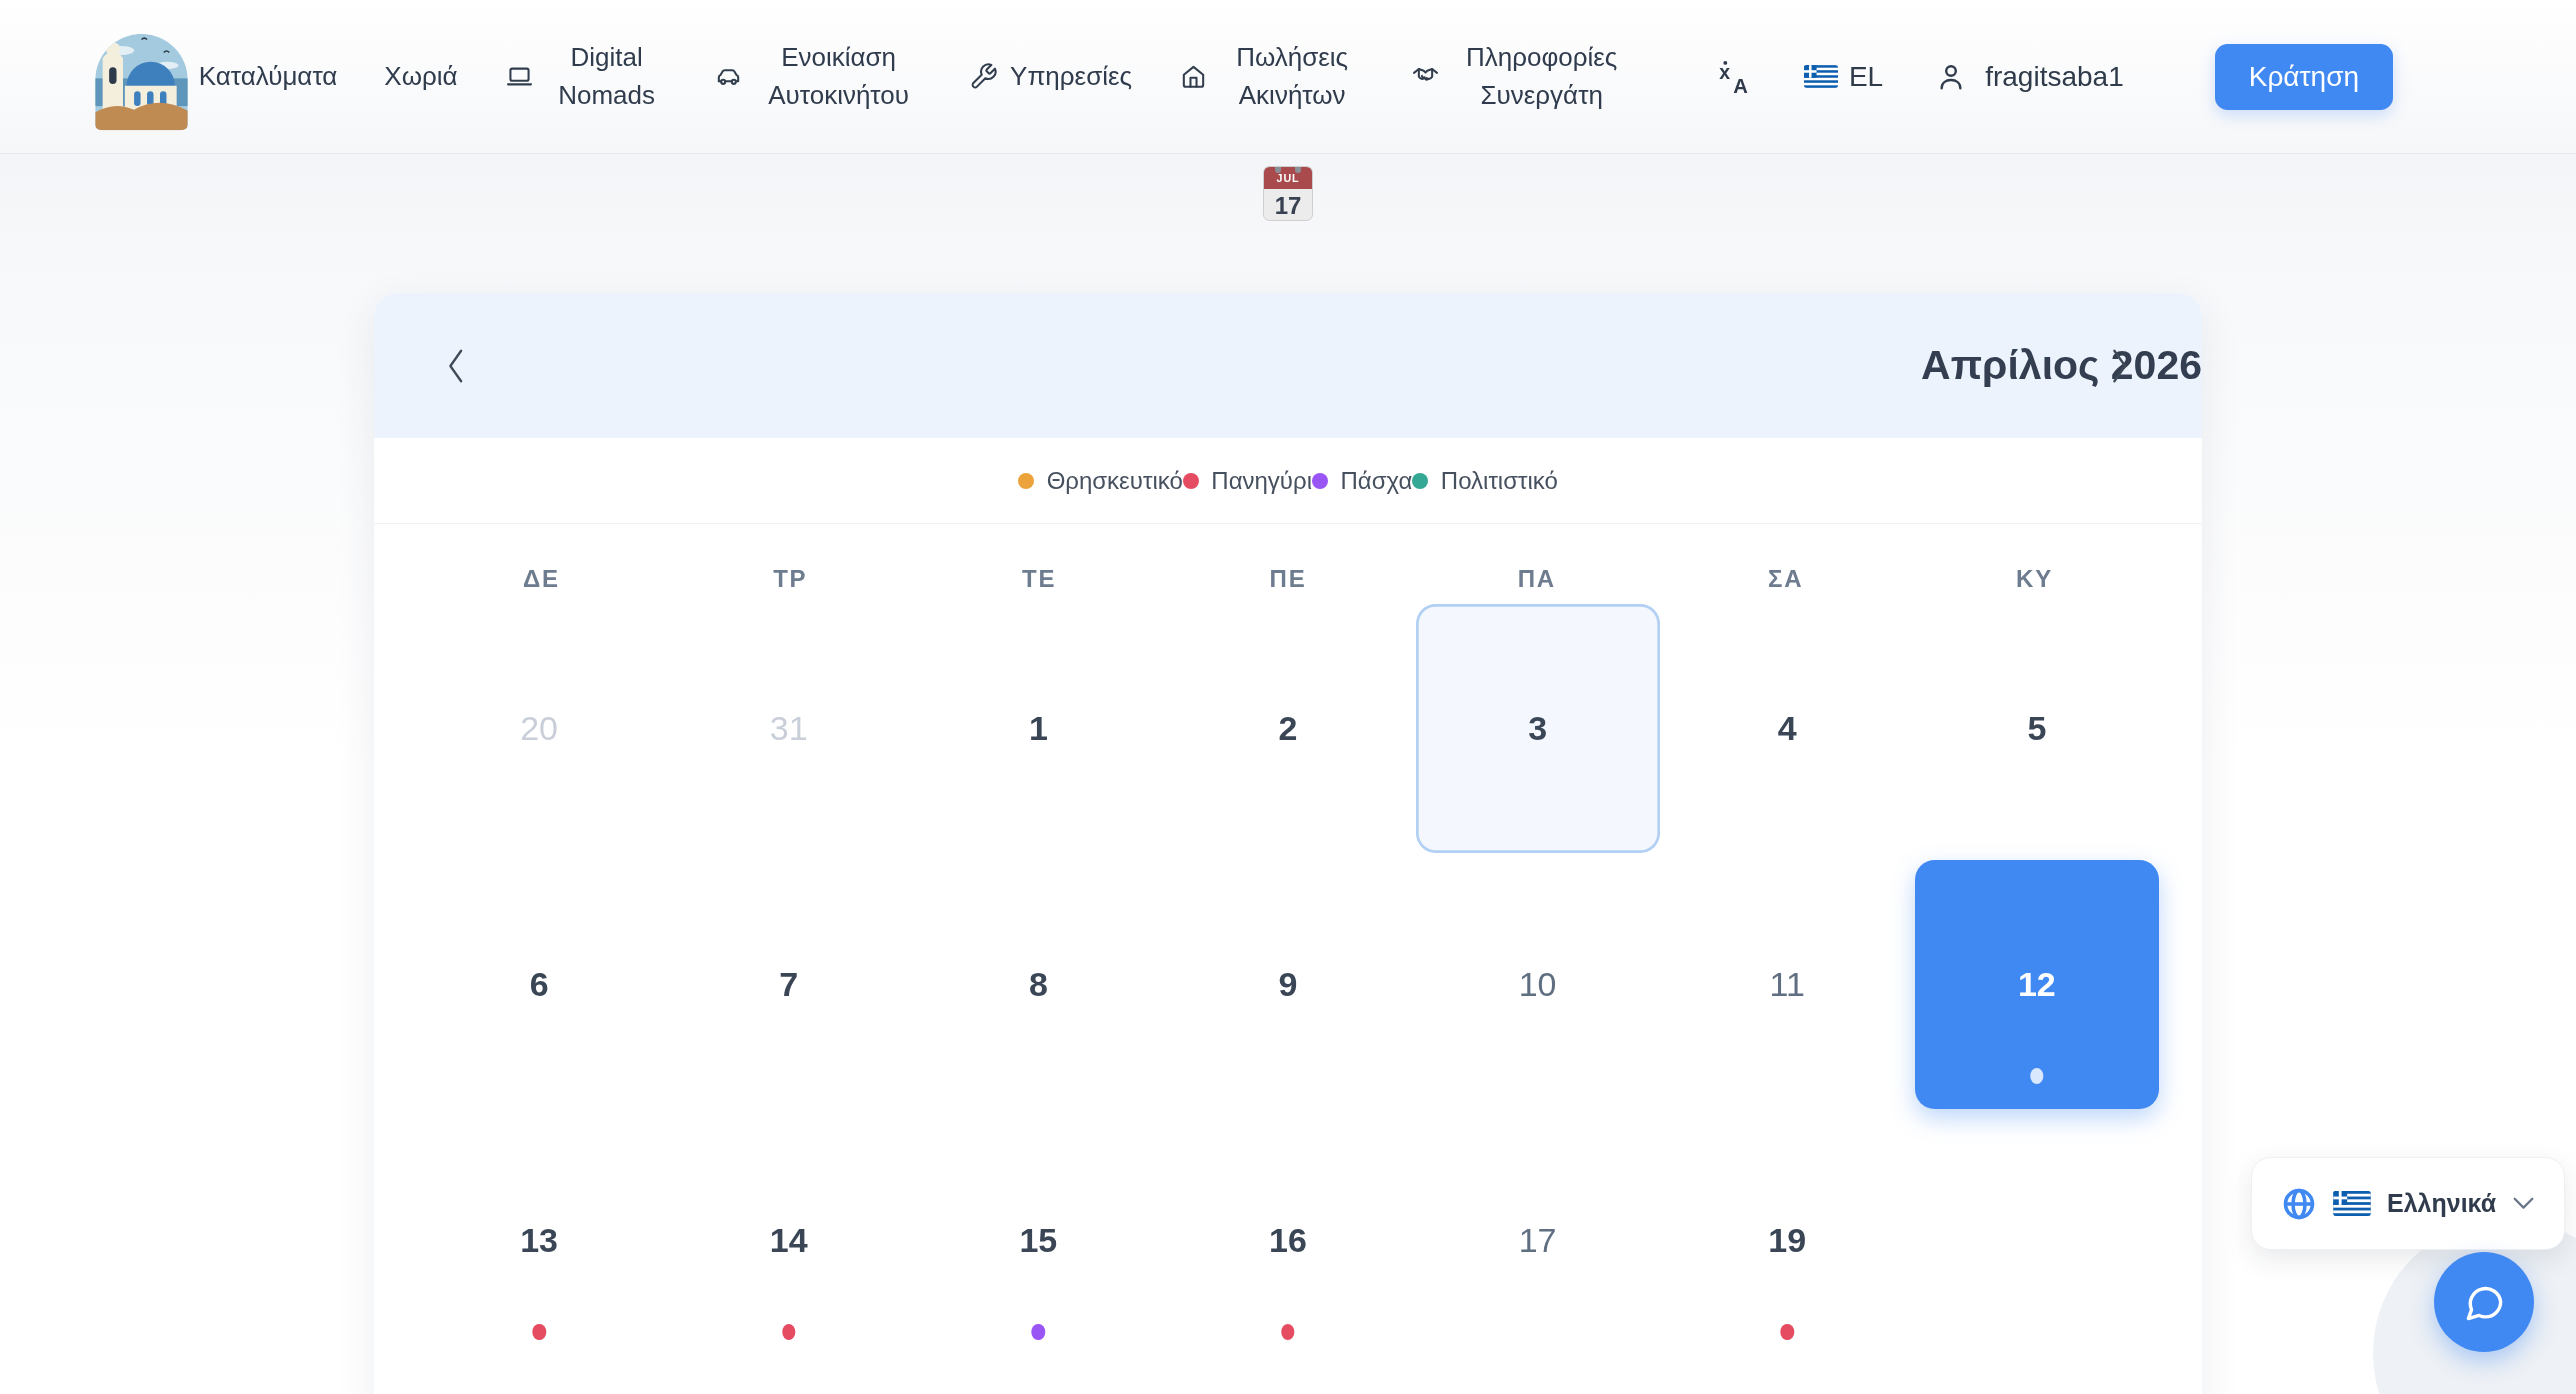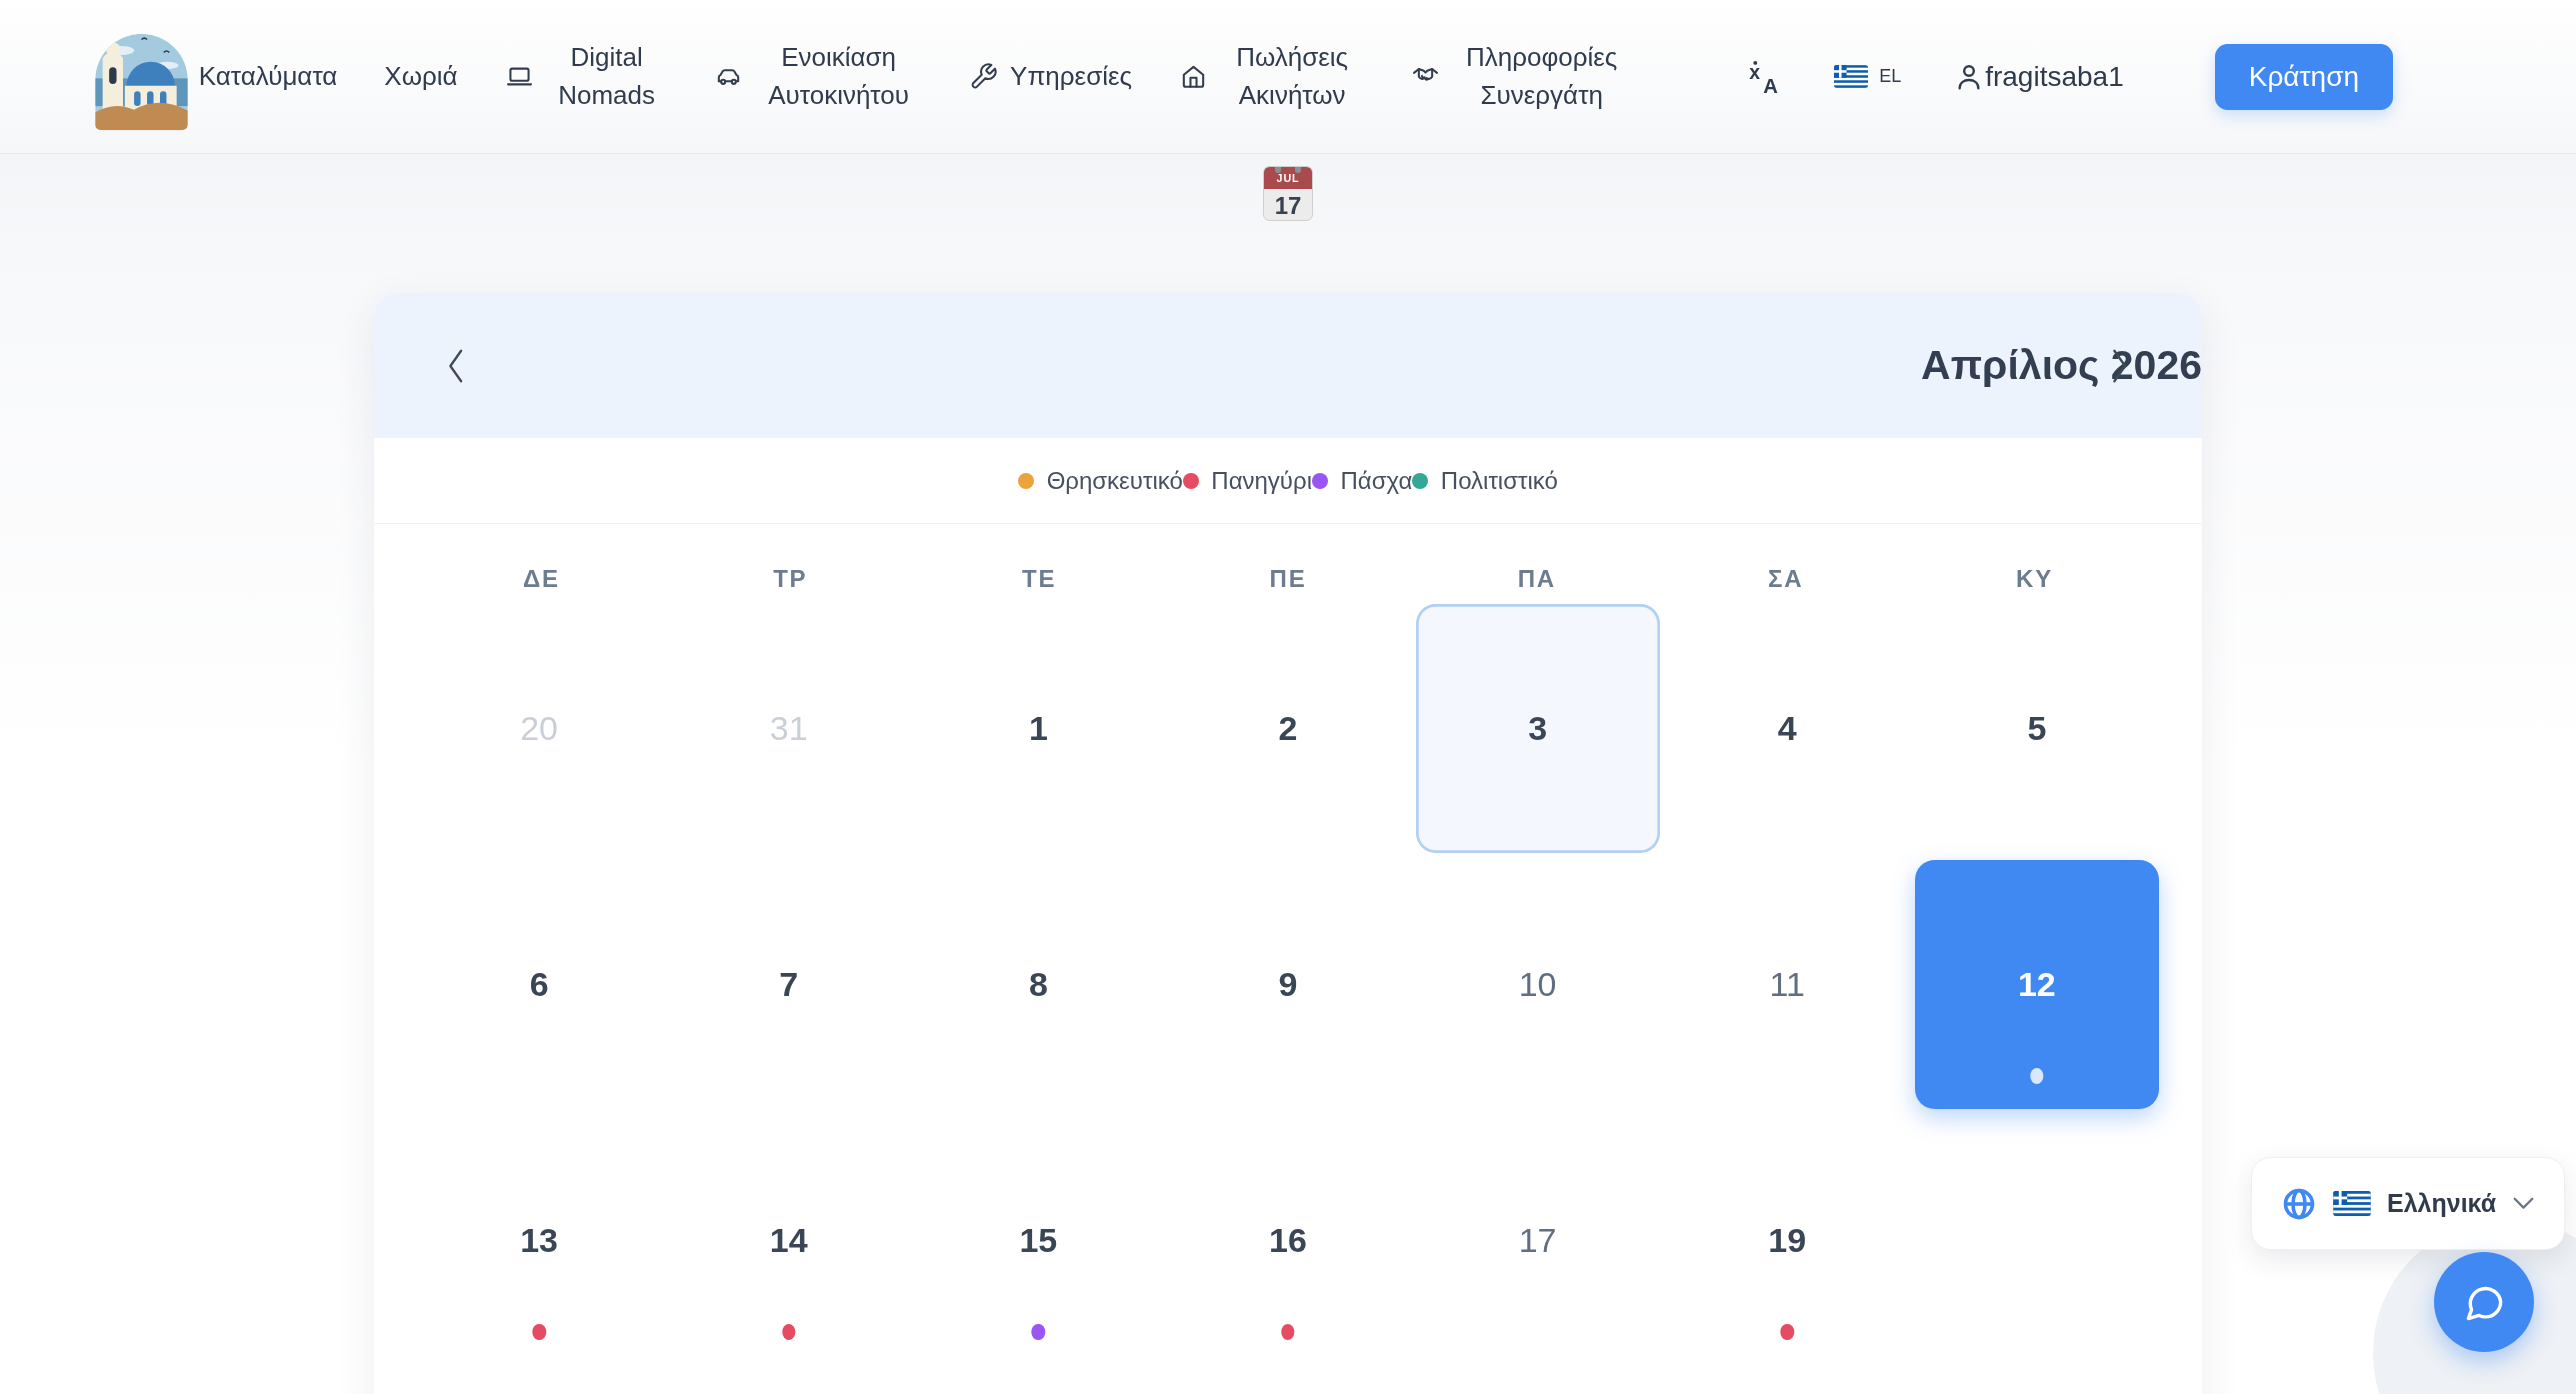--- a/index.html
+++ b/index.html
@@ -22,22 +22,22 @@
   .logo { width:111px; height:111px; flex:0 0 auto; }
   nav.main-nav { display:flex; align-items:center; gap:47px; margin-left:1.8px; }
   .nav-item { display:flex; align-items:center; gap:12.5px; cursor:pointer; }
   .nav-label { font-size:26px; font-weight:500; color:#303c4d; line-height:1.45; white-space:nowrap; }
   .nav-label.wrap { white-space:normal; text-align:center; }
   .w135{max-width:121px;} .w185{max-width:166px;} .w160{max-width:143px;} .w200{max-width:179px;}
   .nav-icon { width:29px; height:29px; stroke:#323e4e; fill:none; stroke-width:1.7; stroke-linecap:round; stroke-linejoin:round; flex:0 0 auto; }
 
   .right-group { margin-left:auto; display:flex; align-items:center; gap:52px; }
   .lang-inline { display:flex; align-items:center; gap:10.7px; cursor:pointer; }
-  .lang-code { font-size:18px; font-weight:500; color:#2f3b4b; }
-  .user-chip { display:flex; align-items:flex-start; gap:0; cursor:pointer; }
+  .lang-code { font-size:28px; font-weight:500; color:#2f3b4b; }
+  .user-chip { display:flex; align-items:flex-start; gap:18px; cursor:pointer; }
   .username { font-size:28px; font-weight:500; color:#2f3b4b; }
   .booking-btn {
     margin-left:39px; background:#4189f2; color:#fff; border:none; cursor:pointer;
     font-family:inherit; font-size:28px; font-weight:500;
     padding:17px 34px; border-radius:12.5px;
     box-shadow:0 5.4px 16px rgba(65,137,242,.25);
   }
 
   
   .page-title-row {

